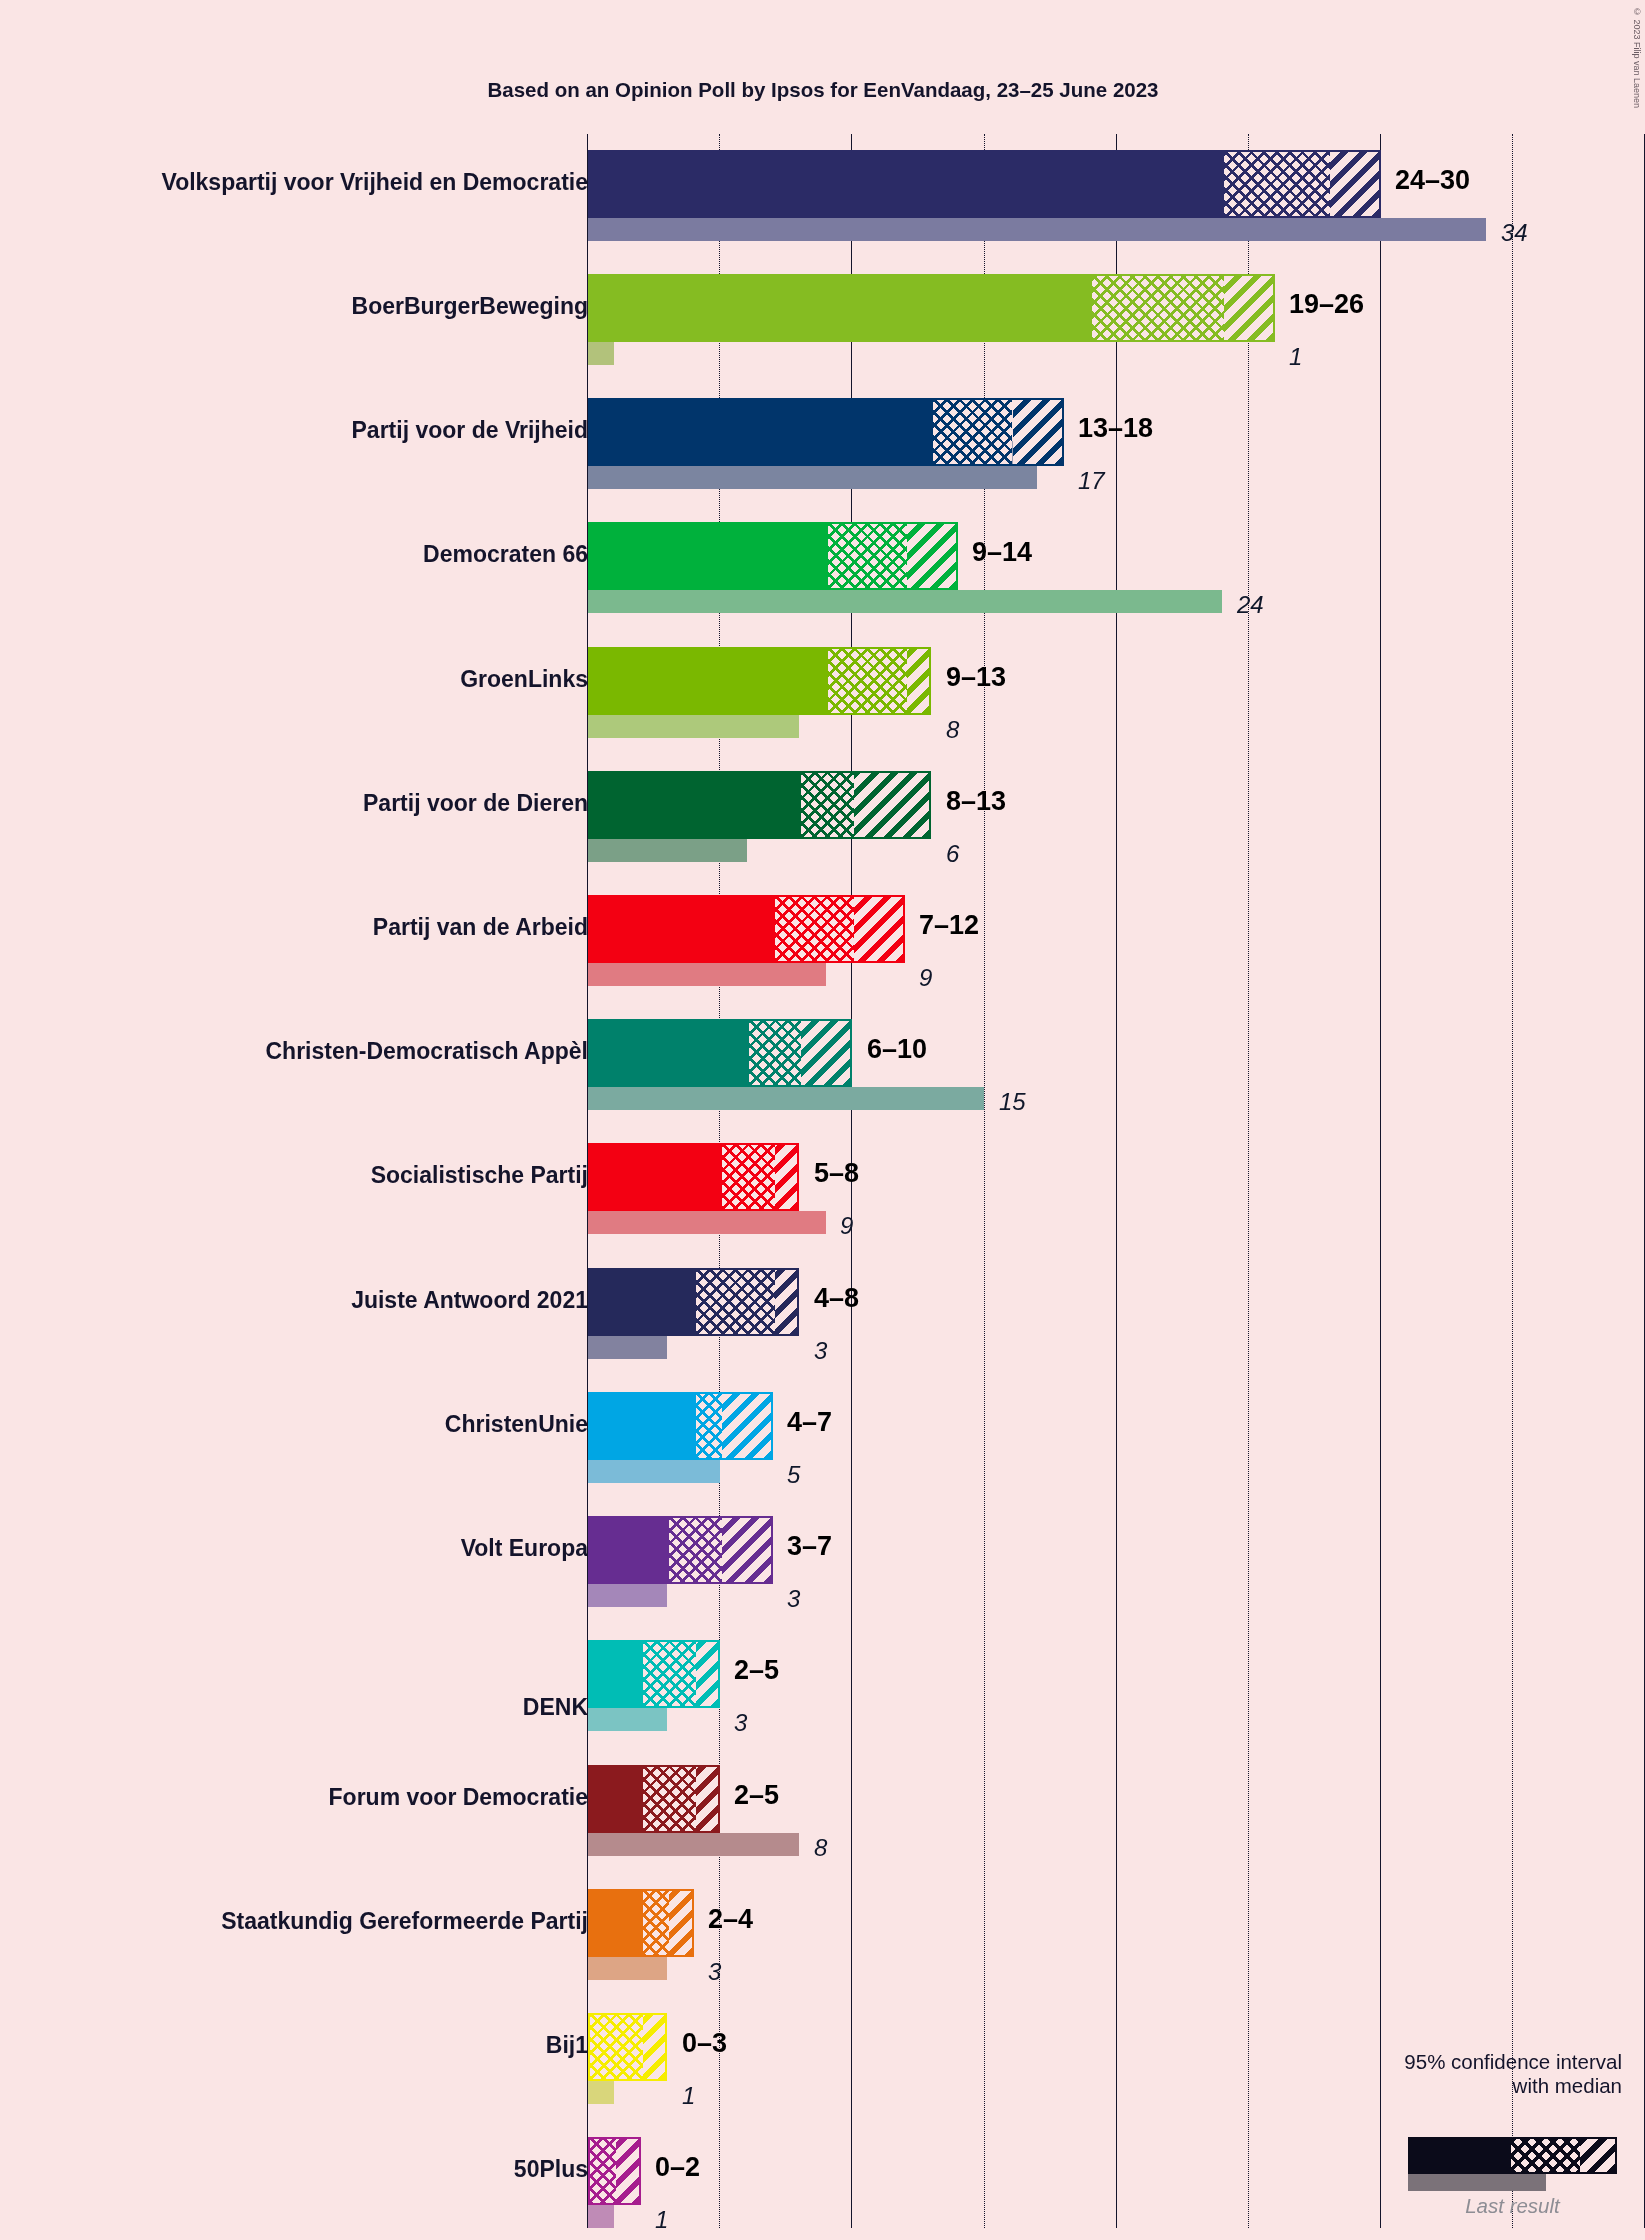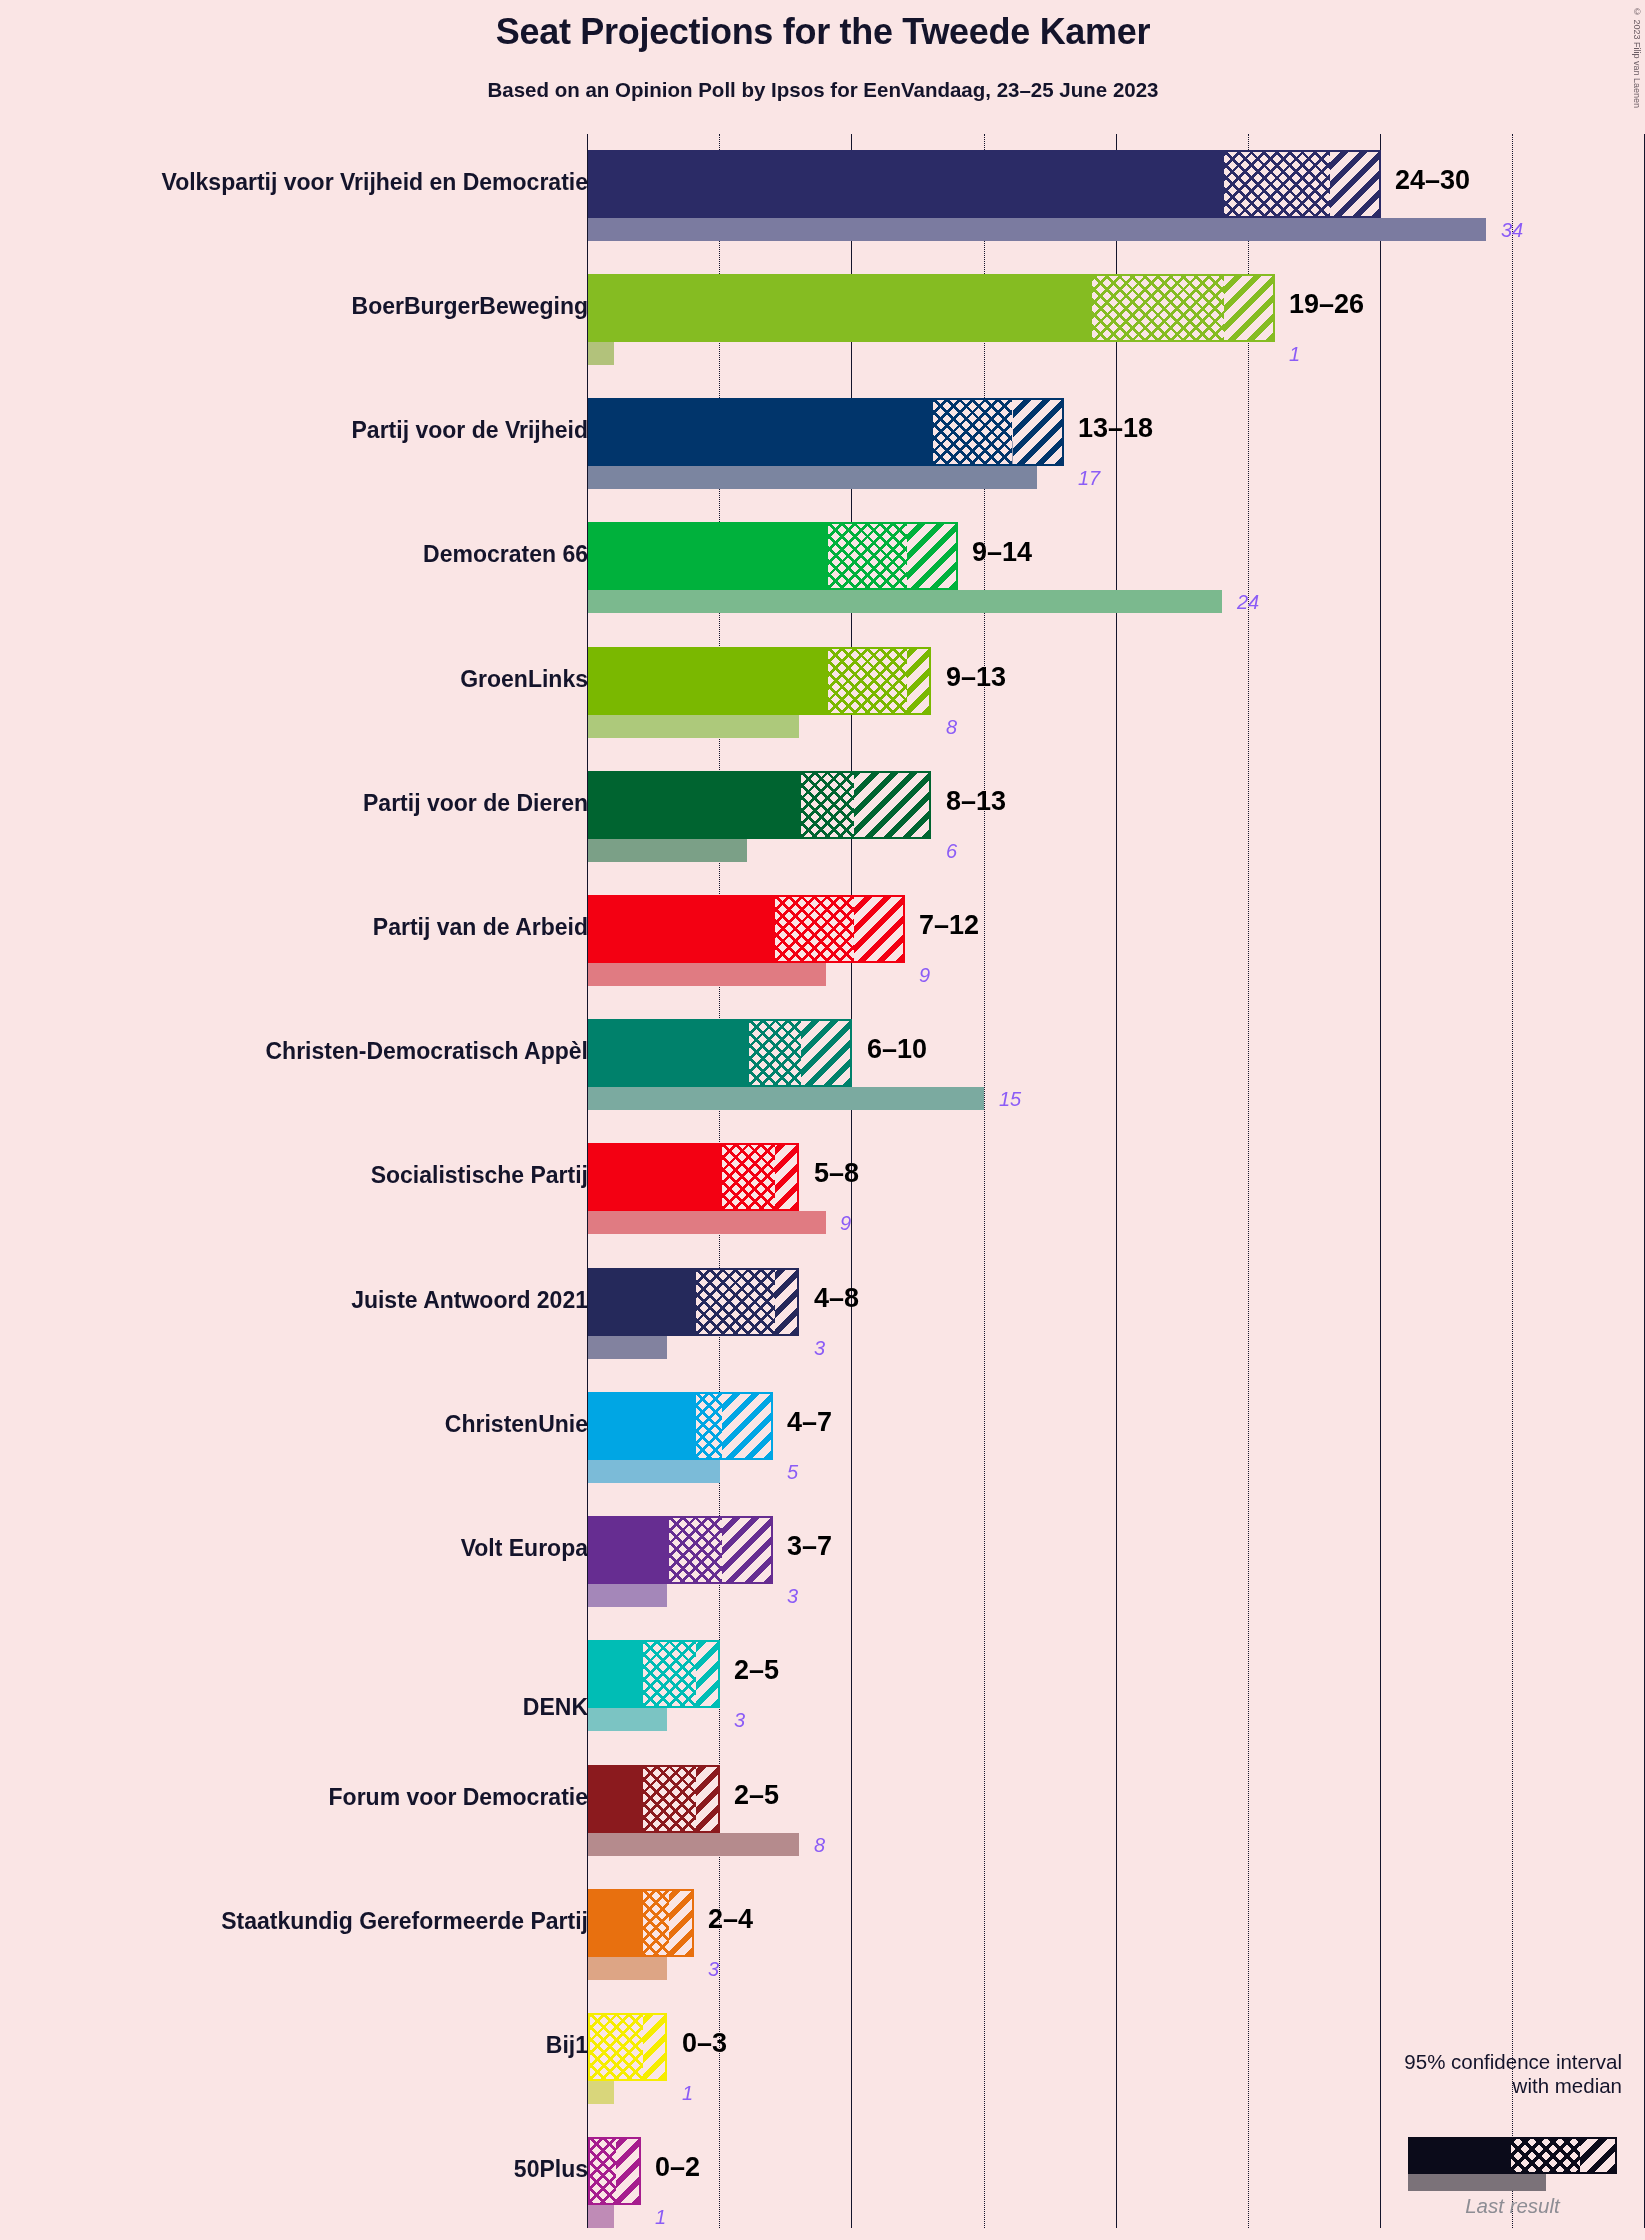--- a/index.html
+++ b/index.html
@@ -65,21 +65,21 @@
     opacity:0.55;
   }
 
   .vallabel {
     position:absolute;
     font-size:27px; font-weight:bold; color:#000;
     white-space:nowrap;
   }
   .lastlabel {
     position:absolute;
-    font-size:20px; font-style:italic; color:#8b5cf6;
+    font-size:24px; font-style:italic; color:#0f172a;
     white-space:nowrap;
   }
 
   
   .legend { position:absolute; }
   .legend-text {
     position:absolute; right:0;
     text-align:right;
     font-size:20.5px; font-weight:normal; color:#14142b;
     line-height:1.16;
@@ -97,21 +97,20 @@
     position:absolute;
     font-size:20.5px; font-style:italic; color:#8d8d94;
     text-align:center; white-space:nowrap;
   }
 </style>
 </head>
 <body>
 
 <div id="chart-root">
 
-  <div class="title">Seat Projections for the Tweede Kamer</div>
   <div class="subtitle">Based on an Opinion Poll by Ipsos for EenVandaag, 23–25 June 2023</div>
   <div class="copyright">© 2023 Filip van Laenen</div>
 
   <div id="plot">
       <div class="gridline" style="left: 587px; top: 134px; height: 2094px;"></div>
       <div class="gridline" style="left: 851px; top: 134px; height: 2094px;"></div>
       <div class="gridline" style="left: 1116px; top: 134px; height: 2094px;"></div>
       <div class="gridline" style="left: 1380px; top: 134px; height: 2094px;"></div>
       <div class="gridline" style="left: 1644px; top: 134px; height: 2094px;"></div>
       <div class="gridline dotted" style="left: 719px; top: 134px; height: 2094px;"></div>

